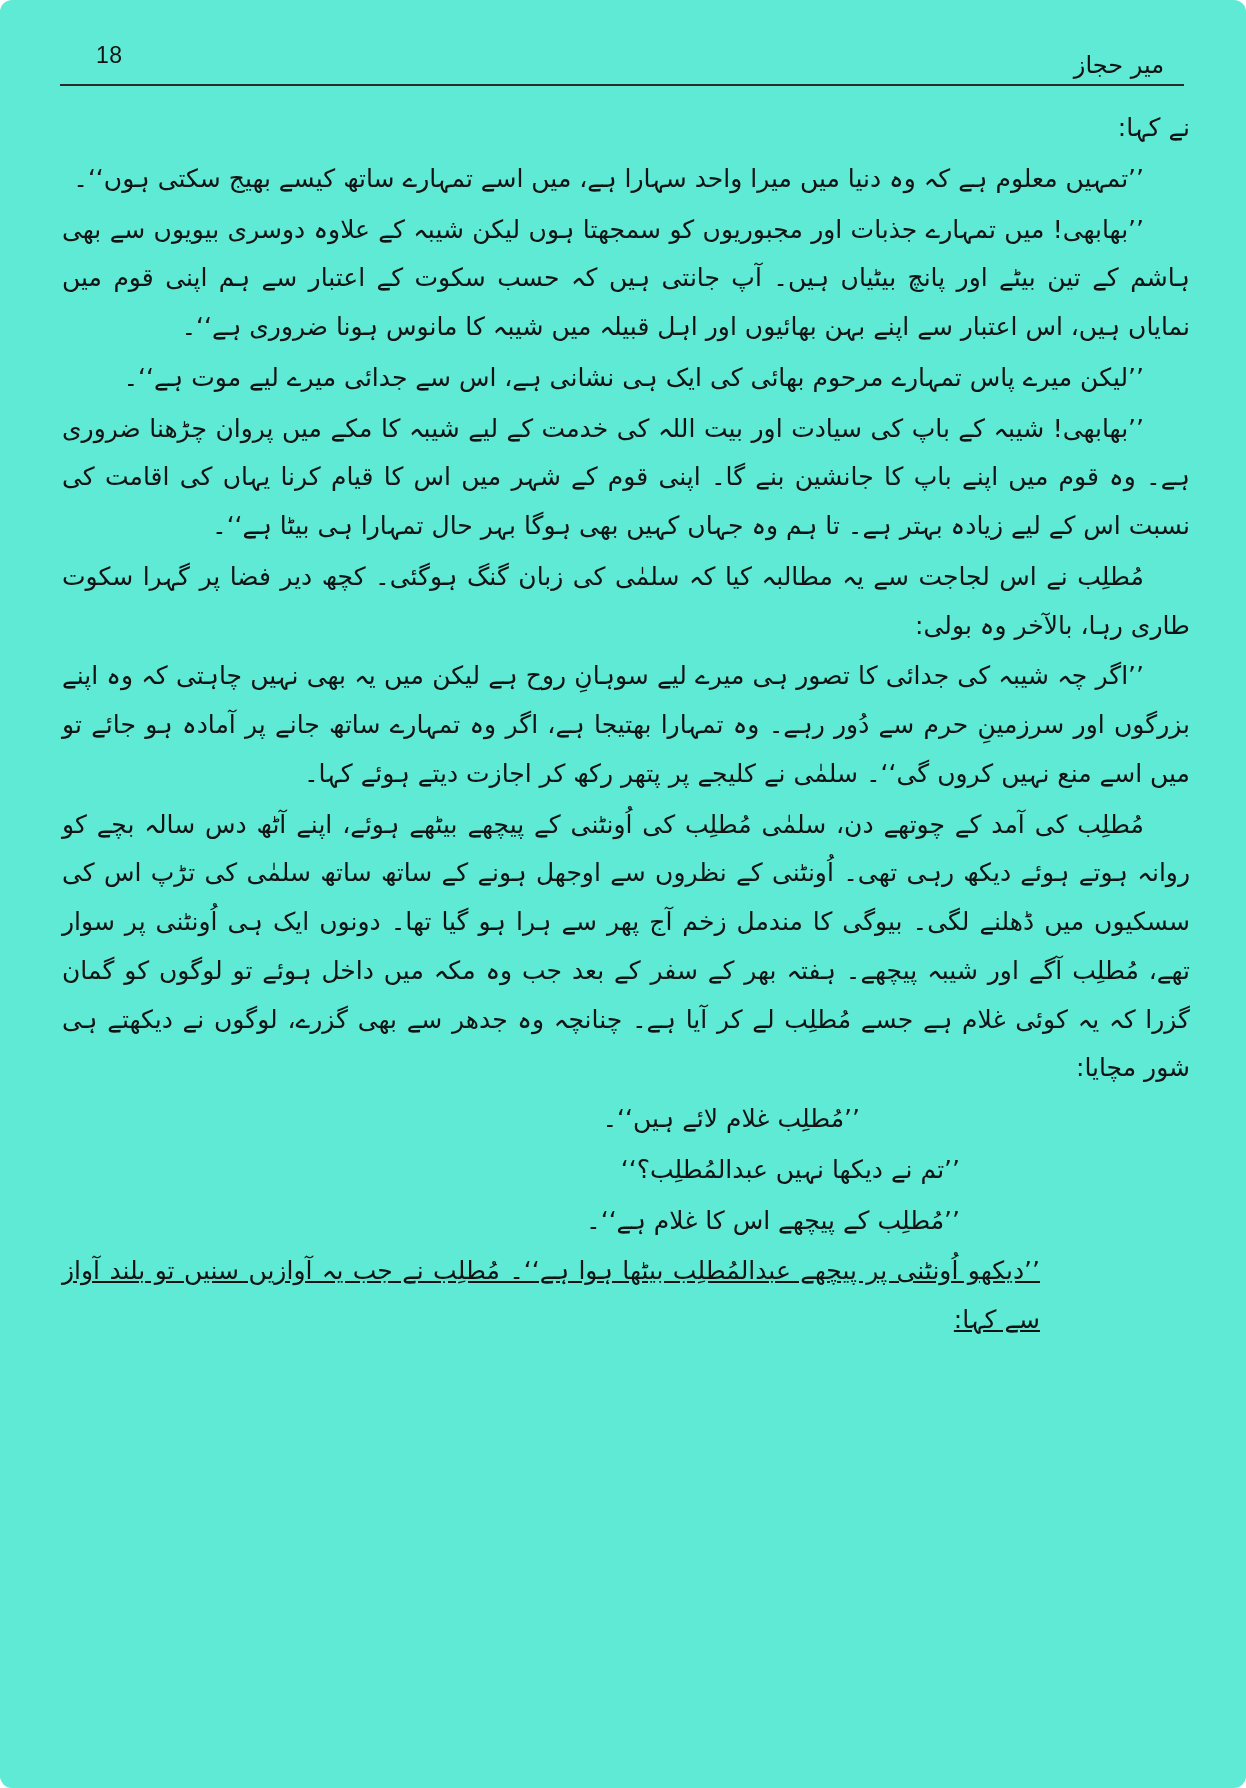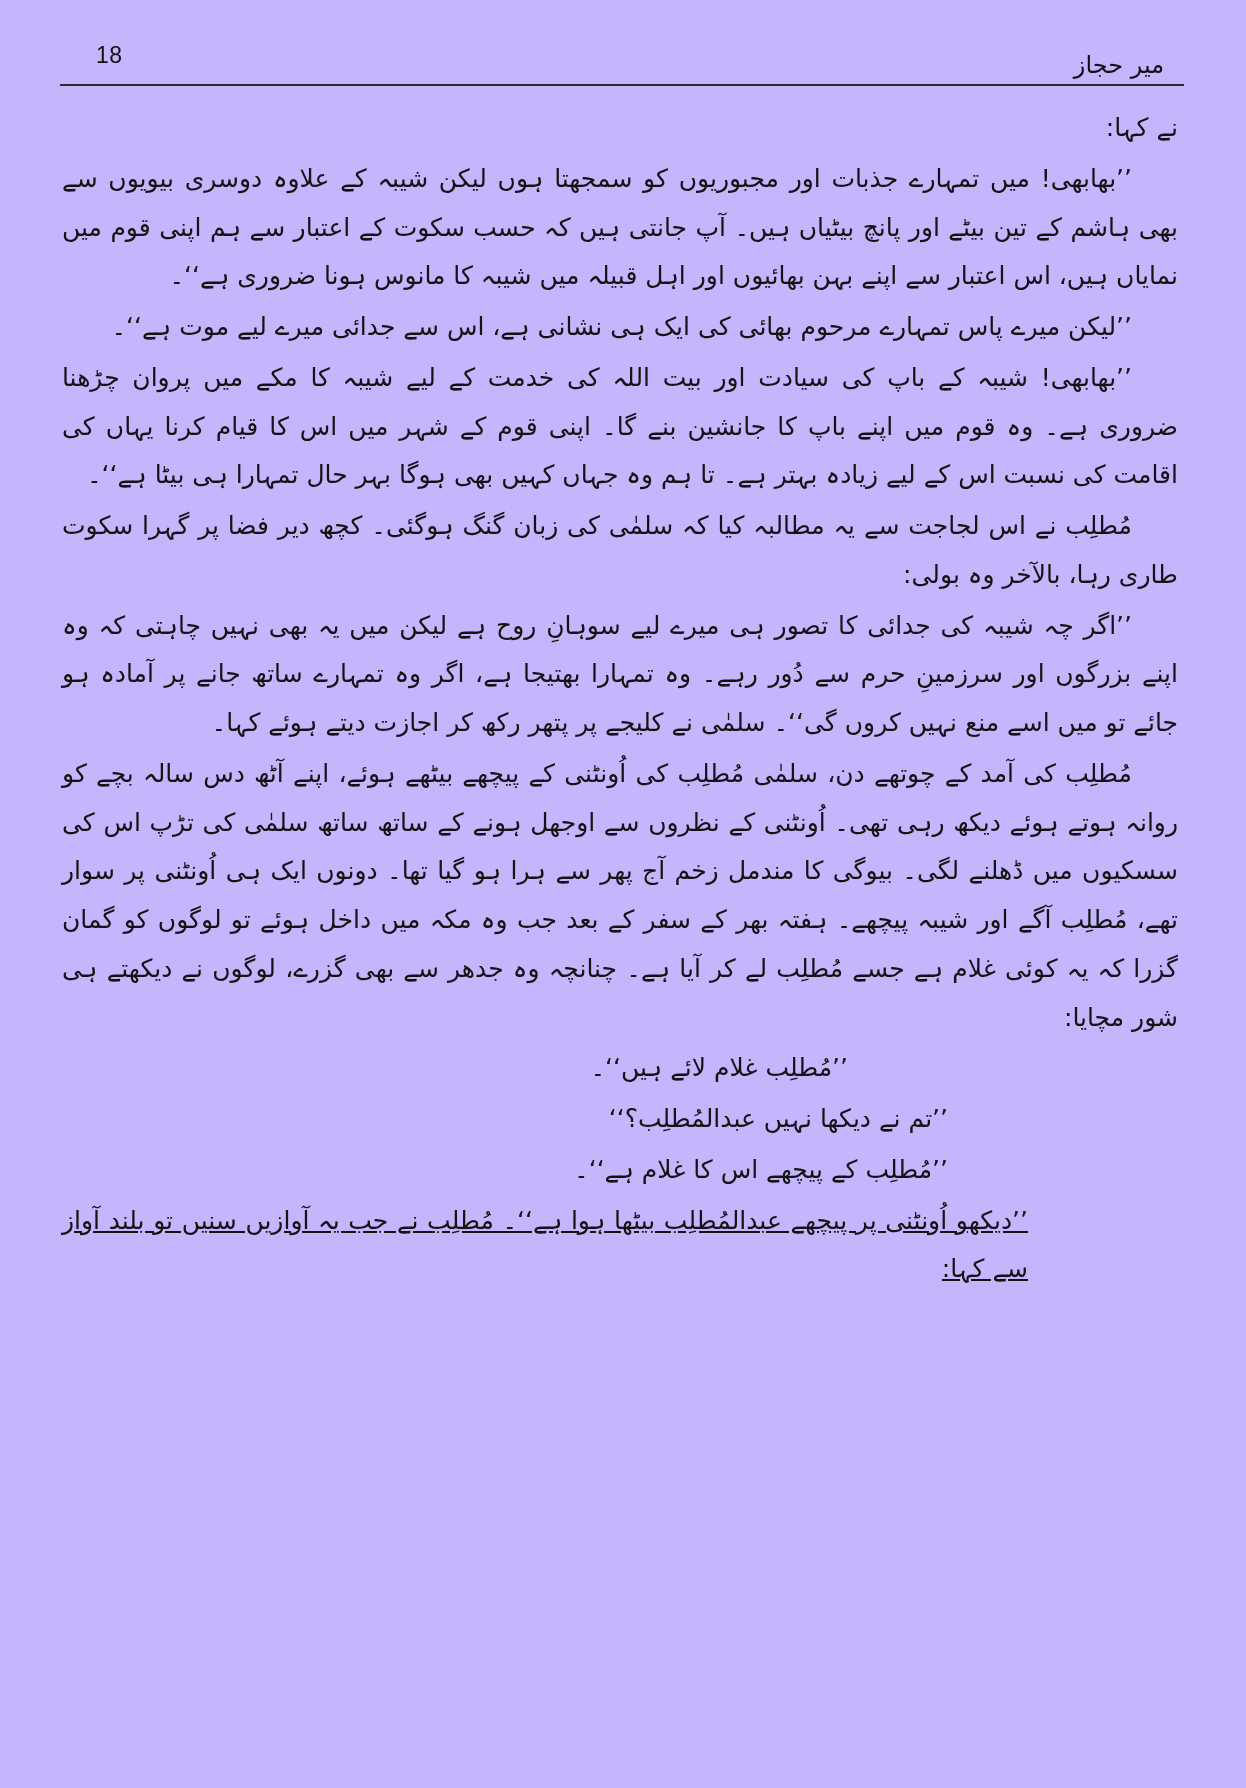--- a/index.html
+++ b/index.html
@@ -11,21 +11,22 @@
     width: 1246px;
     height: 1788px;
     font-family: "DejaVu Sans", sans-serif;
     color: #1a1a1a;
     position: relative;
     overflow: hidden;
   }
   .page {
     position: absolute;
     inset: 0;
-    background: #c4b5fd;
+    background: #5eead4;
+    border-radius: 12px;
   }
   .header {
     position: absolute;
     top: 34px;
     left: 72px;
     right: 72px;
     height: 48px;
   }
   .page-number {
     position: absolute;
@@ -50,21 +51,21 @@
     top: 84px;
     left: 60px;
     right: 62px;
     height: 2px;
     background: #2b2b2b;
   }
   .body-text {
     position: absolute;
     top: 104px;
     left: 62px;
-    right: 68px;
+    right: 56px;
     direction: rtl;
     text-align: justify;
     text-align-last: right;
     font-size: 25px;
     line-height: 1.95;
     color: #131313;
   }
   p {
     margin: 0 0 2px 0;
   }
@@ -98,20 +99,21 @@
 
   <div class="header">
     <div class="page-number">18</div>
     <div class="book-title">میر حجاز</div>
   </div>
 
   <div class="rule"></div>
 
   <div class="body-text">
     <p class="right-only">نے کہا:</p>
+    <p class="dialog indent">’’تمہیں معلوم ہے کہ وہ دنیا میں میرا واحد سہارا ہے، میں اسے تمہارے ساتھ کیسے بھیج سکتی ہوں‘‘۔</p>
     <p class="dialog indent">’’بھابھی! میں تمہارے جذبات اور مجبوریوں کو سمجھتا ہوں لیکن شیبہ کے علاوہ دوسری بیویوں سے بھی ہاشم کے تین بیٹے اور پانچ بیٹیاں ہیں۔ آپ جانتی ہیں کہ حسب سکوت کے اعتبار سے ہم اپنی قوم میں نمایاں ہیں، اس اعتبار سے اپنے بہن بھائیوں اور اہل قبیلہ میں شیبہ کا مانوس ہونا ضروری ہے‘‘۔</p>
     <p class="dialog indent">’’لیکن میرے پاس تمہارے مرحوم بھائی کی ایک ہی نشانی ہے، اس سے جدائی میرے لیے موت ہے‘‘۔</p>
     <p class="dialog indent">’’بھابھی! شیبہ کے باپ کی سیادت اور بیت اللہ کی خدمت کے لیے شیبہ کا مکے میں پروان چڑھنا ضروری ہے۔ وہ قوم میں اپنے باپ کا جانشین بنے گا۔ اپنی قوم کے شہر میں اس کا قیام کرنا یہاں کی اقامت کی نسبت اس کے لیے زیادہ بہتر ہے۔ تا ہم وہ جہاں کہیں بھی ہوگا بہر حال تمہارا ہی بیٹا ہے‘‘۔</p>
     <p class="dialog indent">مُطلِب نے اس لجاجت سے یہ مطالبہ کیا کہ سلمٰی کی زبان گنگ ہوگئی۔ کچھ دیر فضا پر گہرا سکوت طاری رہا، بالآخر وہ بولی:</p>
     <p class="dialog indent">’’اگر چہ شیبہ کی جدائی کا تصور ہی میرے لیے سوہانِ روح ہے لیکن میں یہ بھی نہیں چاہتی کہ وہ اپنے بزرگوں اور سرزمینِ حرم سے دُور رہے۔ وہ تمہارا بھتیجا ہے، اگر وہ تمہارے ساتھ جانے پر آمادہ ہو جائے تو میں اسے منع نہیں کروں گی‘‘۔ سلمٰی نے کلیجے پر پتھر رکھ کر اجازت دیتے ہوئے کہا۔</p>
     <p class="dialog indent">مُطلِب کی آمد کے چوتھے دن، سلمٰی مُطلِب کی اُونٹنی کے پیچھے بیٹھے ہوئے، اپنے آٹھ دس سالہ بچے کو روانہ ہوتے ہوئے دیکھ رہی تھی۔ اُونٹنی کے نظروں سے اوجھل ہونے کے ساتھ ساتھ سلمٰی کی تڑپ اس کی سسکیوں میں ڈھلنے لگی۔ بیوگی کا مندمل زخم آج پھر سے ہرا ہو گیا تھا۔ دونوں ایک ہی اُونٹنی پر سوار تھے، مُطلِب آگے اور شیبہ پیچھے۔ ہفتہ بھر کے سفر کے بعد جب وہ مکہ میں داخل ہوئے تو لوگوں کو گمان گزرا کہ یہ کوئی غلام ہے جسے مُطلِب لے کر آیا ہے۔ چنانچہ وہ جدھر سے بھی گزرے، لوگوں نے دیکھتے ہی شور مچایا:</p>
     <p class="short pad-right-xxl">’’مُطلِب غلام لائے ہیں‘‘۔</p>
     <p class="short pad-right-xl">’’تم نے دیکھا نہیں عبدالمُطلِب؟‘‘</p>
     <p class="short pad-right-xl">’’مُطلِب کے پیچھے اس کا غلام ہے‘‘۔</p>
     <p class="short pad-right-lg">’’دیکھو اُونٹنی پر پیچھے عبدالمُطلِب بیٹھا ہوا ہے‘‘۔ مُطلِب نے جب یہ آوازیں سنیں تو بلند آواز سے کہا:</p>

